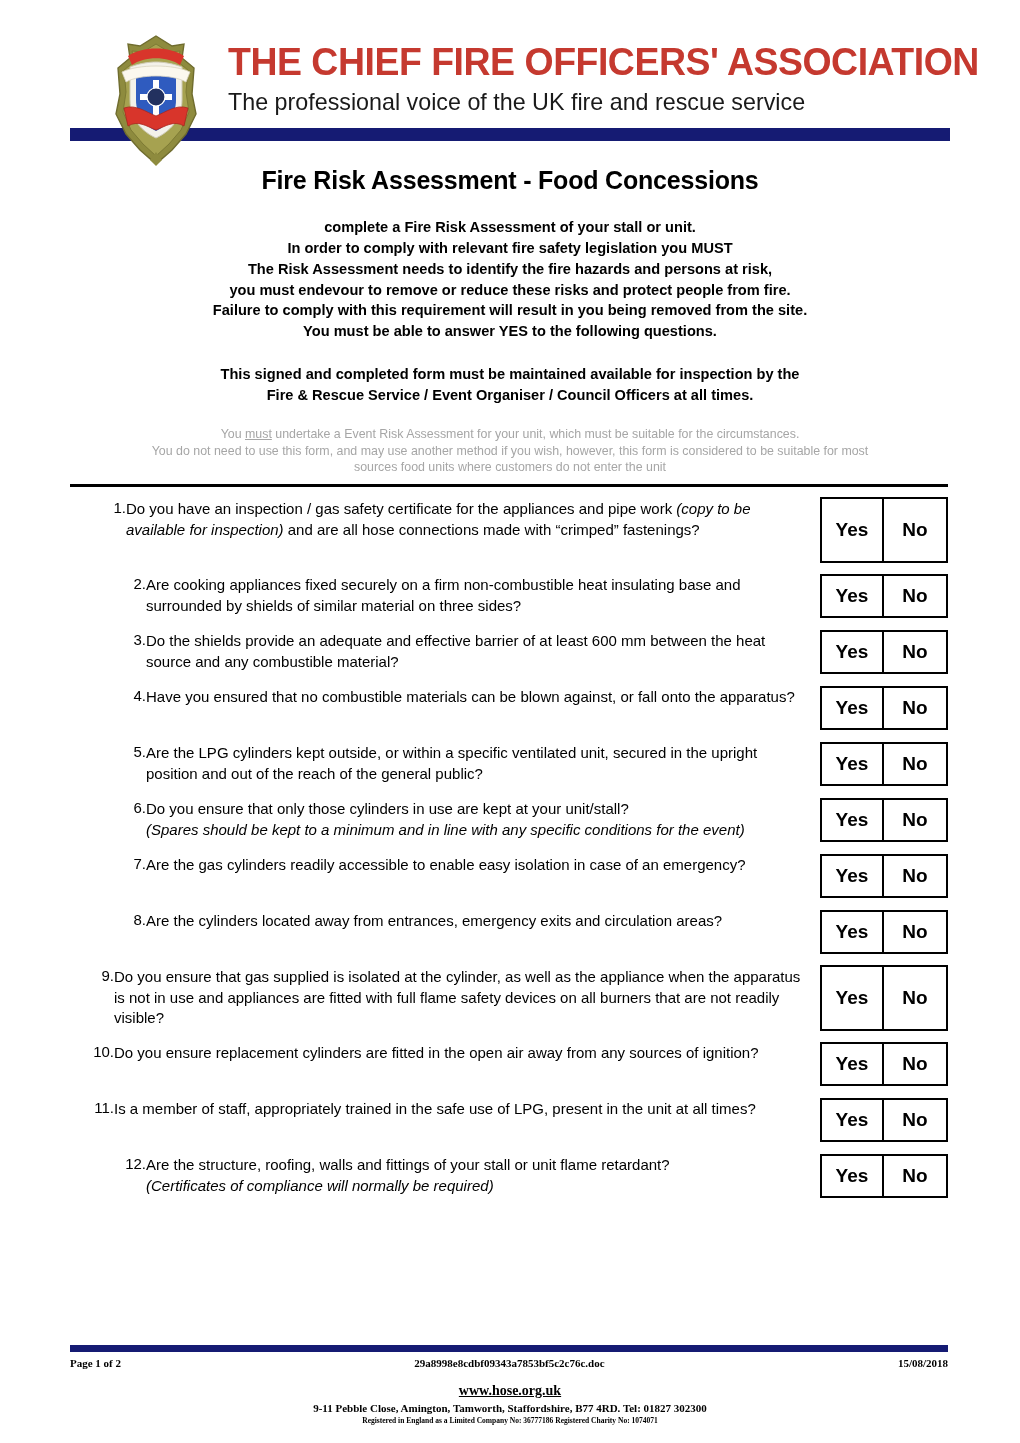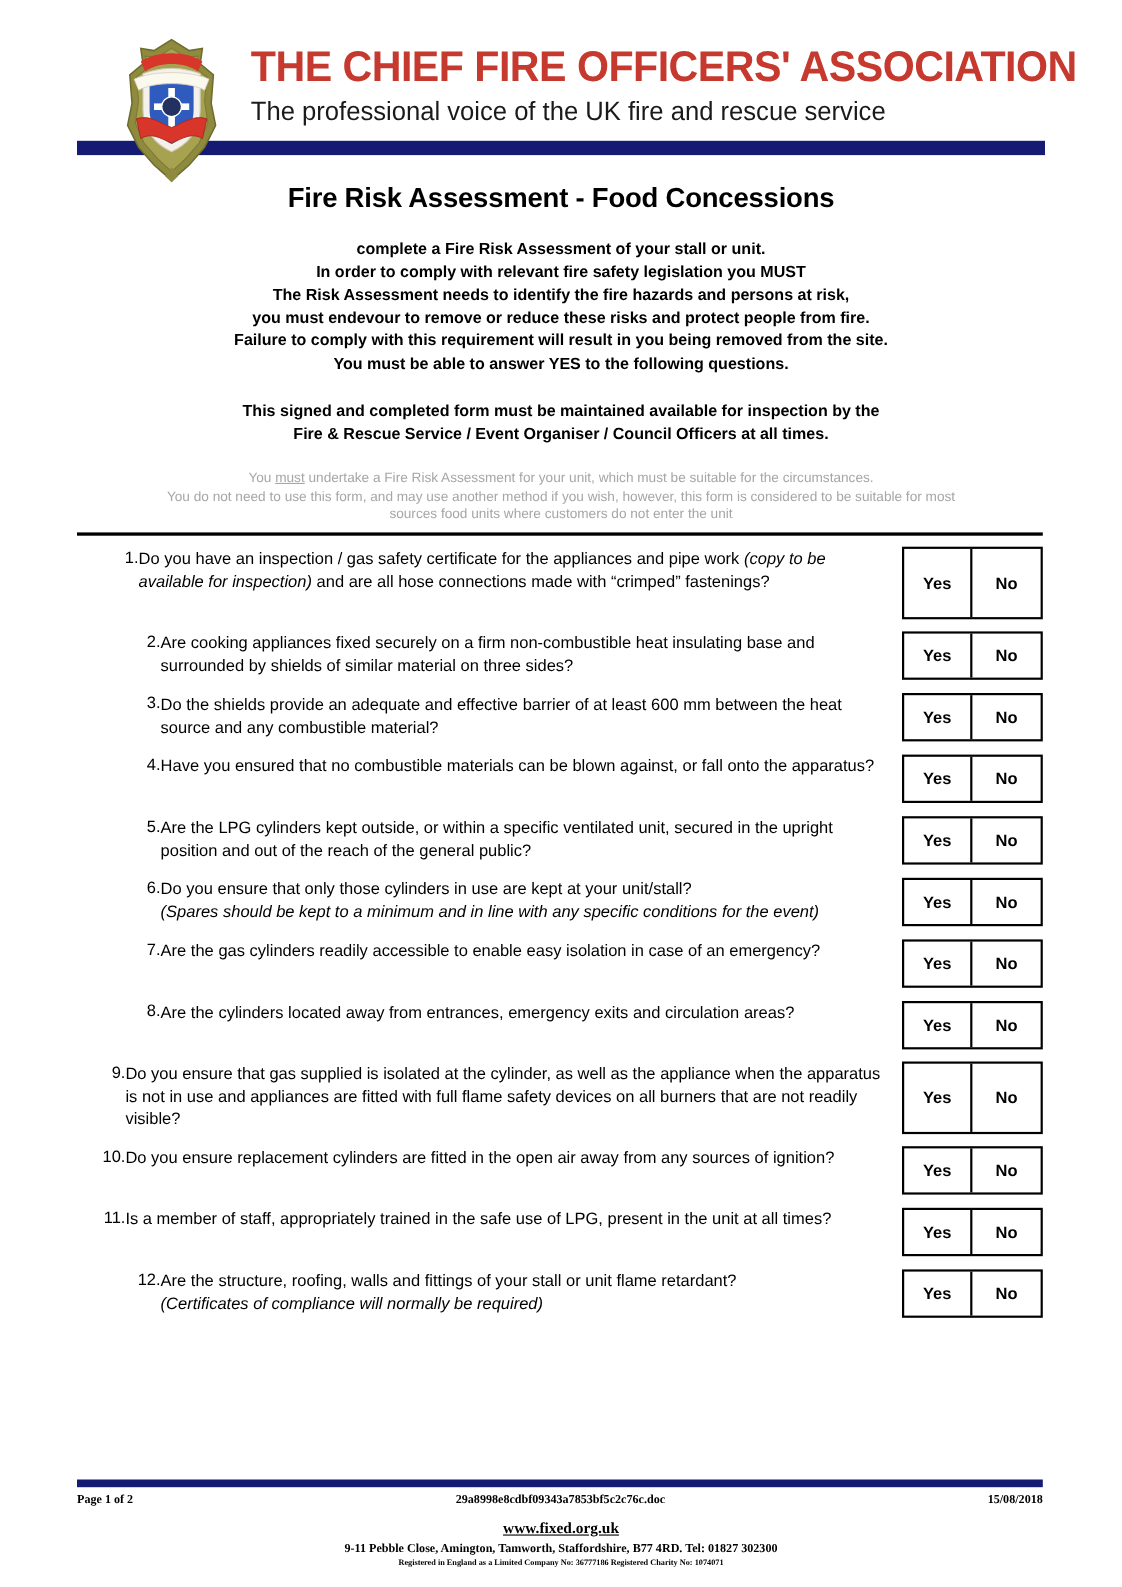--- a/index.html
+++ b/index.html
@@ -176,21 +176,21 @@
     height: 44px;
     box-sizing: border-box;
     align-self: center;
     background: #fff;
   }
   .yn .cell {
     flex: 1 1 50%;
     display: flex;
     align-items: center;
     justify-content: center;
-    font-size: 15px;
+    font-size: 19px;
     font-weight: bold;
     box-sizing: border-box;
   }
   .yn .cell.yes { border-right: 2px solid #000; }
 
   
   .q1 .q-num { width: 64px; }
   .q1 .yn { height: 66px; }
   .q2 .q-num { width: 84px; }
   .q3 .q-num { width: 84px; }
@@ -308,21 +308,21 @@
       <div>Failure to comply with this requirement will result in you being removed from the site.</div>
       <div>You must be able to answer YES to the following questions.</div>
     </div>
     <div class="para2">
       <div>This signed and completed form must be maintained available for inspection by the</div>
       <div>Fire &amp; Rescue Service / Event Organiser / Council Officers at all times.</div>
     </div>
   </div>
 
   <div class="note">
-    <div><span>You </span><u>must</u><span> undertake a Fire Risk Assessment for your unit, which must be suitable for the circumstances.</span></div>
+    <div><span>You </span><u>must</u><span> undertake a Event Risk Assessment for your unit, which must be suitable for the circumstances.</span></div>
     <div>You do not need to use this form, and may use another method if you wish, however, this form is considered to be suitable for most</div>
     <div>sources food units where customers do not enter the unit</div>
   </div>
 
   <hr class="sep">
 
   <div class="questions">
 
     <div class="q q1">
       <div class="q-num">1.</div>
@@ -434,18 +434,18 @@
 
   </div>
 
   <div class="footer">
     <div class="footer-rule"></div>
     <div class="footer-meta">
       <div class="left">Page 1 of 2</div>
       <div class="mid">29a8998e8cdbf09343a7853bf5c2c76c.doc</div>
       <div class="right">15/08/2018</div>
     </div>
-    <div class="footer-web">www.fixed.org.uk</div>
+    <div class="footer-web">www.hose.org.uk</div>
     <div class="footer-addr">9-11 Pebble Close, Amington, Tamworth, Staffordshire, B77 4RD. Tel: 01827 302300</div>
     <div class="footer-reg">Registered in England as a Limited Company No: 36777186 Registered Charity No: 1074071</div>
   </div>
 
 </div>
 
 </body></html>

